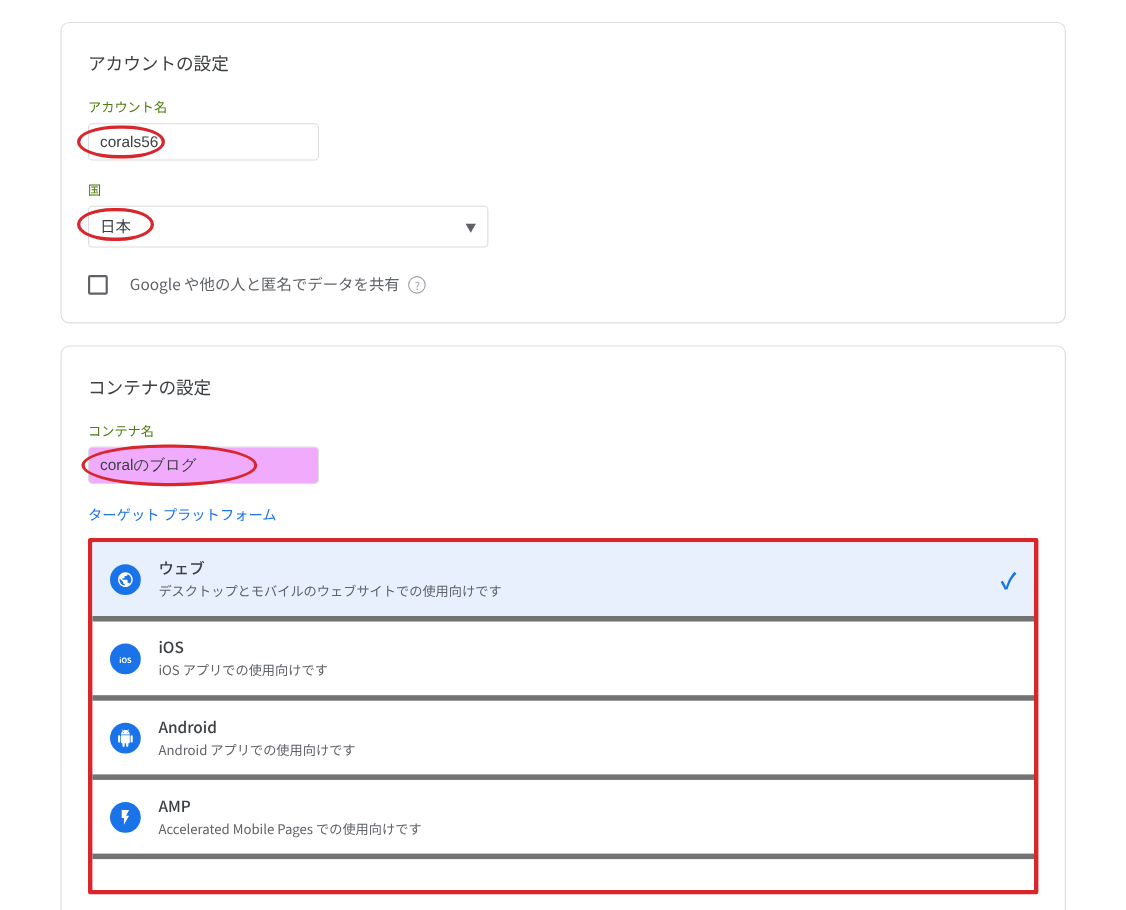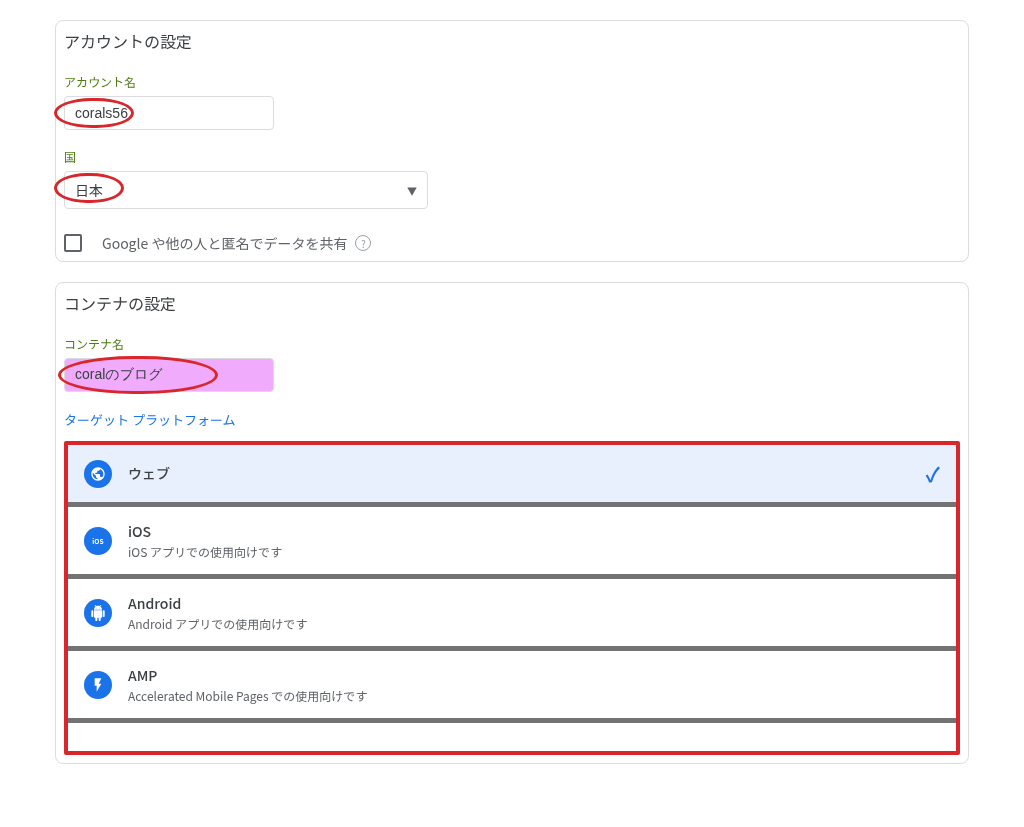--- a/index.html
+++ b/index.html
@@ -23,21 +23,21 @@
     .page-title {
       font-size: 20px;
       font-weight: 400;
       color: #3c4043;
       margin-bottom: 20px;
     }
     
     .card {
       border: 1px solid #dadce0;
       border-radius: 8px;
-      padding: 8px;
+      padding: 24px;
       margin-bottom: 20px;
       background: #ffffff;
     }
     
     .card-title {
       font-size: 16px;
       font-weight: 400;
       color: #3c4043;
       margin-bottom: 20px;
     }
@@ -272,20 +272,21 @@
     <div class="platform-box">
 
       <div class="platform-item selected">
         <div class="platform-icon">
           <svg viewBox="0 0 24 24">
               <path d="M12 2C6.48 2 2 6.48 2 12s4.48 10 10 10 10-4.48 10-10S17.52 2 12 2zm-1 17.93c-3.95-.49-7-3.85-7-7.93 0-.62.08-1.21.21-1.79L9 15v1c0 1.1.9 2 2 2v1.93zm6.9-2.54c-.26-.81-1-1.39-1.9-1.39h-1v-3c0-.55-.45-1-1-1H8v-2h2c.55 0 1-.45 1-1V7h2c1.1 0 2-.9 2-2v-.41c2.93 1.19 5 4.06 5 7.41 0 2.08-.8 3.97-2.1 5.39z"></path>
             </svg>
         </div>
         <div class="platform-text">
           <div class="platform-name">ウェブ</div>
+          <div class="platform-desc">デスクトップとモバイルのウェブサイトでの使用向けです</div>
         </div>
         <span class="check-mark">✓</span>
       </div>
 
       <div class="platform-item">
         <div class="platform-icon">
           <svg viewBox="0 0 24 24">
               <text x="12" y="17" text-anchor="middle" font-size="10" font-weight="bold" fill="white">iOS</text>
             </svg>
         </div>

